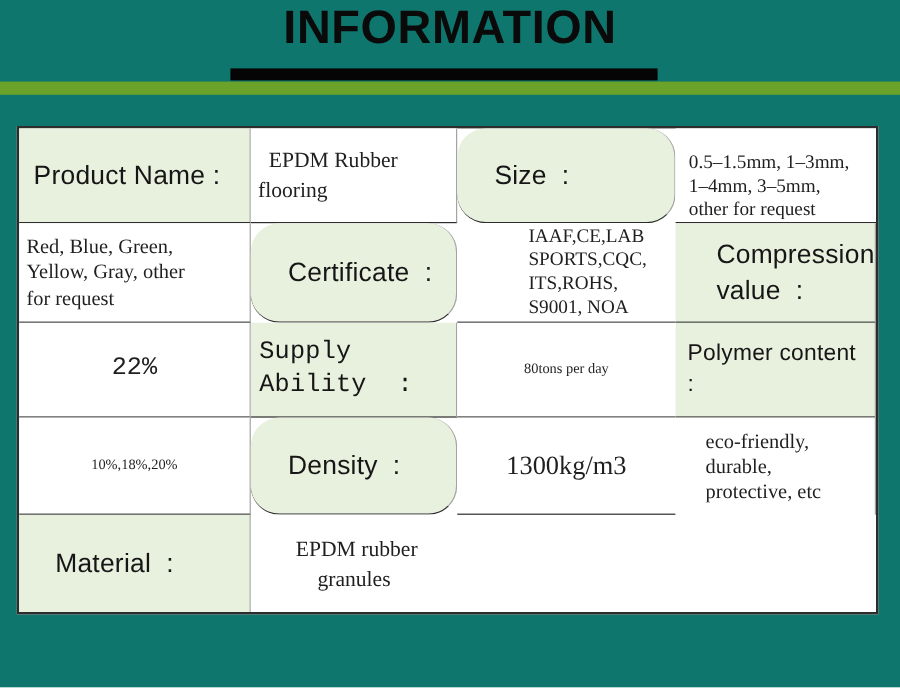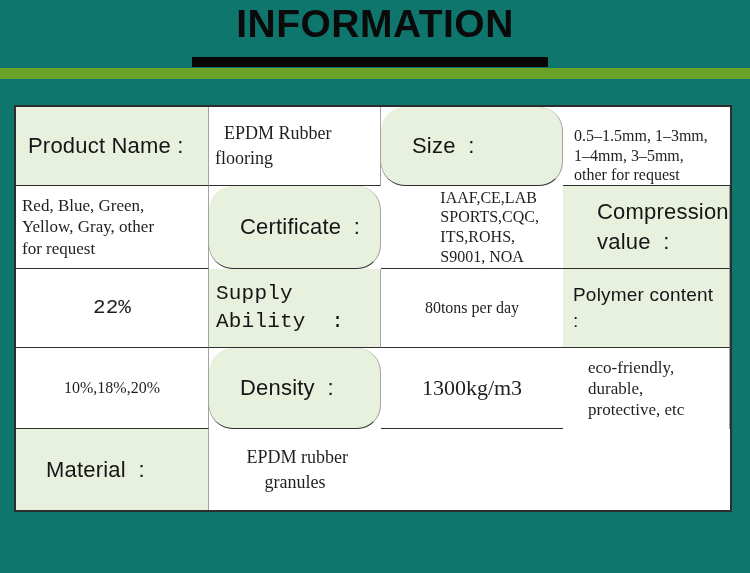--- a/index.html
+++ b/index.html
@@ -37,21 +37,21 @@
   .pl6{padding-left:6px;}  .pl7{padding-left:7px;}
   .pl10{padding-left:10px;}.pl11{padding-left:11px;align-items:flex-end;} .pl12{padding-left:12px;}
   .pl25{padding-left:25px;}.pl30{padding-left:30px;} .pl31{padding-left:31px;border-radius:24px;}
   .pl34{padding-left:34px;}
   .pr24{padding-right:24px;}
 
   .f16{font-size:16px;line-height:1.22;}
   .f17{font-size:17px;line-height:1.24;}
   .f18{font-size:18px;line-height:1.38;}
   .f19{font-size:19px;}
-  .f20{font-size:16px;}
+  .f20{font-size:12px;}
   .f21{font-size:21px;font-family:Liberation Mono, monospace;}
   .f22{font-size:22px;}
 </style>
 </head>
 <body>
 
 <div class="page">
 
   <h1 class="title">INFORMATION</h1>
   <div class="black-bar"></div>

